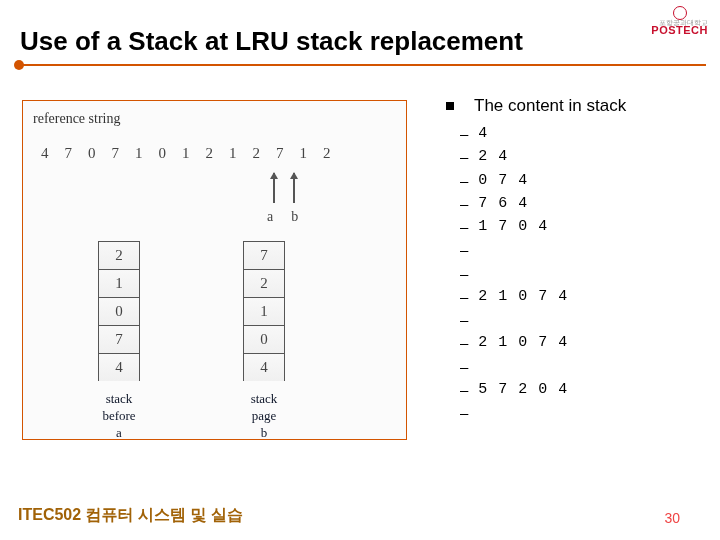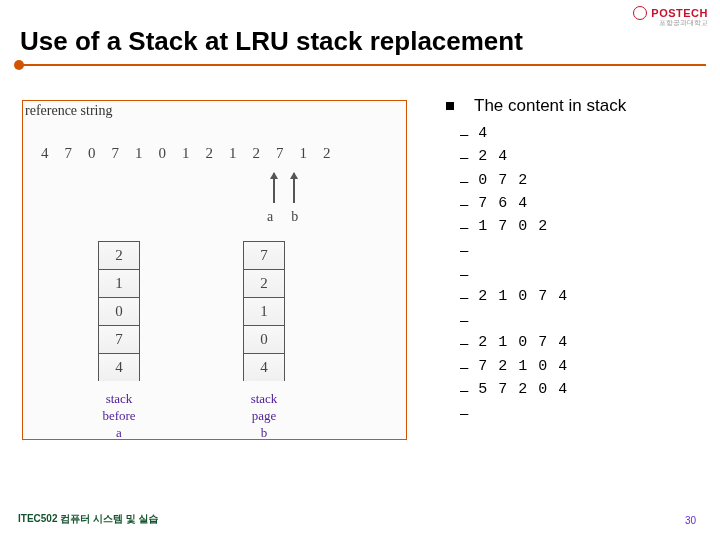--- a/index.html
+++ b/index.html
@@ -15,20 +15,21 @@
     position: absolute;
     top: 6px;
     right: 12px;
     font-size: 11px;
     font-weight: bold;
     color: #c8102e;
     letter-spacing: 0.5px;
     display: flex;
     align-items: center;
     gap: 4px;
+    flex-direction: column;
   }
   .logo-circle {
     width: 14px;
     height: 14px;
     border: 1.5px solid #c8102e;
     border-radius: 50%;
     display: inline-block;
     position: relative;
   }
   .logo-sub {
@@ -64,21 +65,21 @@
     border-radius: 50%;
   }
   .figure {
     position: absolute;
     top: 100px;
     left: 22px;
     width: 385px;
     height: 340px;
     border: 1.5px solid #d35400;
     background: #fbfbfb;
-    padding: 2px;
+    padding: 10px;
   }
   .fig-label {
     font-family: Georgia, serif;
     font-size: 14px;
     color: #333;
   }
   .ref-row {
     position: absolute;
     top: 44px;
     left: 18px;
@@ -139,21 +140,21 @@
     font-family: Georgia, serif;
     font-size: 15px;
     background: linear-gradient(#f8f8f8, #f0f0f0);
     color: #444;
   }
   .cell:last-child { border-bottom: 1px solid #555; }
   .stack-label {
     text-align: center;
     font-family: Georgia, serif;
     font-size: 13px;
-    color: #4c1d95;
+    color: #0f172a;
     margin-top: 10px;
     line-height: 1.3;
   }
   .content-list {
     position: absolute;
     top: 96px;
     left: 430px;
     font-size: 17px;
     color: #000;
   }
@@ -179,30 +180,30 @@
   }
   .sub-item {
     display: flex;
     gap: 10px;
   }
   .dash { color: #000; font-family: Arial, sans-serif; letter-spacing: 0; }
   .footer-left {
     position: absolute;
     bottom: 14px;
     left: 18px;
-    font-size: 10px;
+    font-size: 16px;
     font-weight: bold;
-    color: #14532d;
+    color: #a16207;
   }
   .footer-right {
     position: absolute;
     bottom: 14px;
-    right: 24px;
-    font-size: 10px;
-    color: #6d28d9;
+    right: 40px;
+    font-size: 14px;
+    color: #ef4444;
   }
 </style>
 </head>
 <body>
 
 <div class="logo">
   <span class="logo-circle"></span>
   <span>POSTECH</span>
 </div>
 <div class="logo-sub">포항공과대학교</div>
@@ -273,50 +274,49 @@
     <div class="sub-item">
         <span class="dash">–</span>
         <span>4</span>
       </div>
     <div class="sub-item">
         <span class="dash">–</span>
         <span>2 4</span>
       </div>
     <div class="sub-item">
         <span class="dash">–</span>
-        <span>0 7 2</span>
+        <span>0 7 4</span>
       </div>
     <div class="sub-item">
         <span class="dash">–</span>
         <span>7 6 4</span>
       </div>
     <div class="sub-item">
         <span class="dash">–</span>
-        <span>1 7 0 2</span>
+        <span>1 7 0 4</span>
       </div>
     <div class="sub-item">
         <span class="dash">–</span>
       </div>
     <div class="sub-item">
         <span class="dash">–</span>
       </div>
     <div class="sub-item">
         <span class="dash">–</span>
         <span>2 1 0 7 4</span>
       </div>
     <div class="sub-item">
         <span class="dash">–</span>
       </div>
     <div class="sub-item">
         <span class="dash">–</span>
         <span>2 1 0 7 4</span>
       </div>
     <div class="sub-item">
         <span class="dash">–</span>
-        <span>7 2 1 0 4</span>
       </div>
     <div class="sub-item">
         <span class="dash">–</span>
         <span>5 7 2 0 4</span>
       </div>
     <div class="sub-item">
         <span class="dash">–</span>
       </div>
   </div>
 </div>

